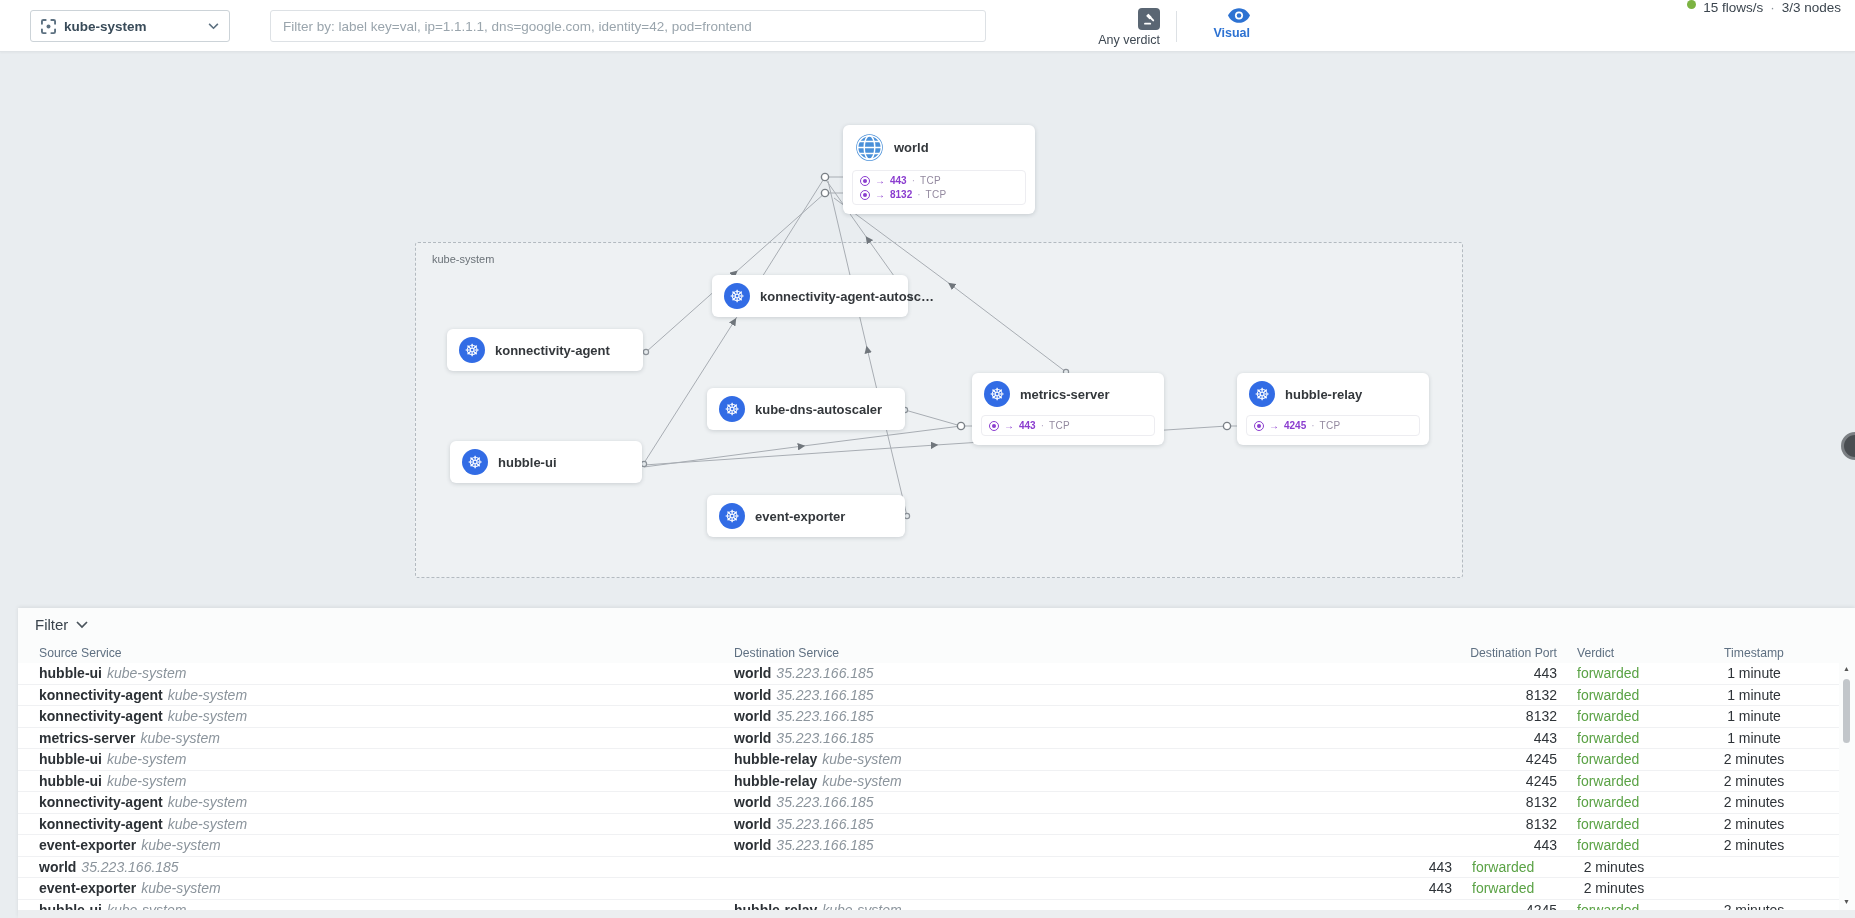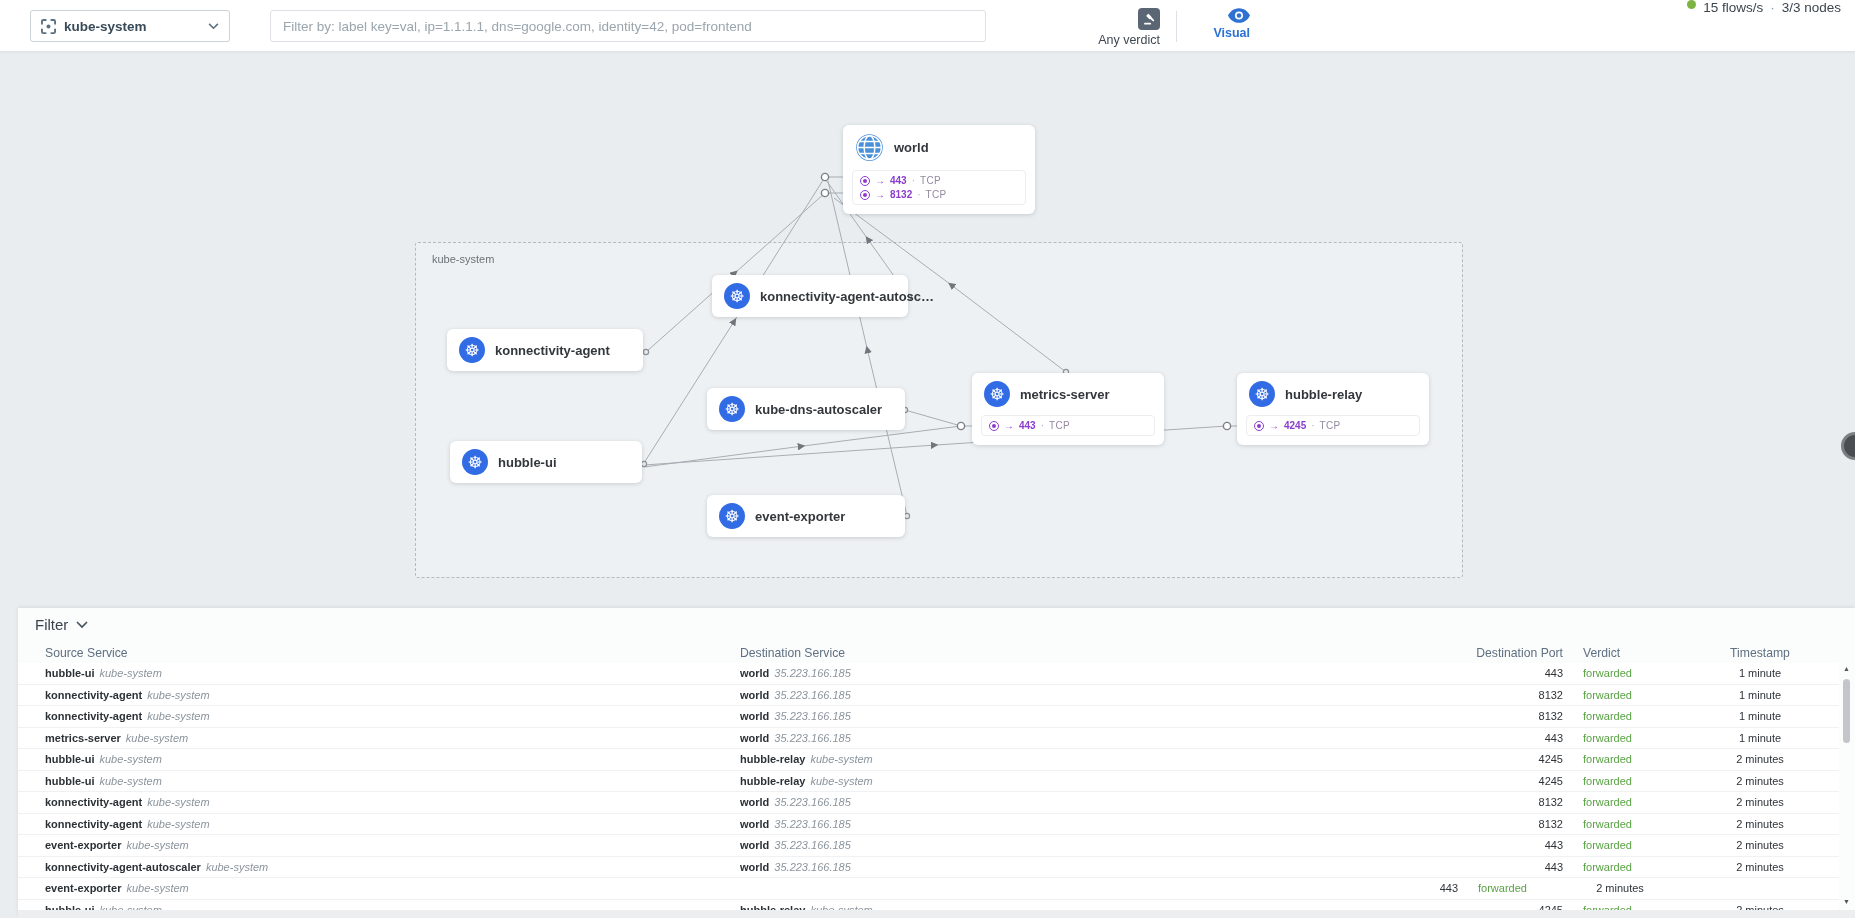--- a/index.html
+++ b/index.html
@@ -55,24 +55,24 @@
   .port-proto { color:#93899f; letter-spacing:.3px; }
   .map-handle { position:absolute; right:-14px; top:380px; width:28px; height:28px; border-radius:50%;
                 background:#4a4e52; border:3px solid #7c8084; z-index:5; cursor:grab; }
 
   
   .panel { position:absolute; top:608px; left:18px; width:1837px; height:310px; background:#fbfcfc;
            box-shadow:0 -1px 4px rgba(0,0,0,.08); z-index:20; }
   .columns-toggle { position:absolute; left:17px; top:8px; display:flex; align-items:center; gap:8px;
                     font-size:15px; color:#39434c; cursor:pointer; }
   .thead, .trow { display:grid; grid-template-columns:695px 720px 105px 110px 170px;
-                  padding-left:27px; align-items:center; }
+                  padding-left:21px; align-items:center; }
   .thead { position:absolute; top:34px; left:0; right:0; height:21px; font-size:12.2px; color:#5f7082; }
   .tbody { position:absolute; top:55px; left:0; right:16px; }
-  .trow { height:21.5px; background:#fff; border-bottom:1px solid #f0f1f3; font-size:11px;
+  .trow { height:21.5px; background:#fff; border-bottom:1px solid #f0f1f3; font-size:14px;
           color:#2e3338; cursor:pointer; }
   .svc-name { font-weight:700; color:#2c3136; }
   .svc-sub { font-style:italic; color:#8b949c; margin-left:5px; font-weight:400; }
   .c-port, .h-port { text-align:right; padding-right:2px; }
   .c-verdict, .h-verdict { padding-left:18px; }
   .c-verdict { color:#5aa245; }
   .c-time, .h-time { text-align:center; }
   .panel-bottom { position:absolute; bottom:0; left:0; right:0; height:8px; background:#eceef0; }
 
   .vscroll { position:absolute; right:2px; top:55px; bottom:10px; width:13px; }
@@ -352,21 +352,20 @@
       <span class="c-time">2 minutes</span>
     </div>
     <div class="trow">
       <span><span class="svc-name">event-exporter</span><span class="svc-sub">kube-system</span></span>
       <span><span class="svc-name">world</span><span class="svc-sub">35.223.166.185</span></span>
       <span class="c-port">443</span>
       <span class="c-verdict">forwarded</span>
       <span class="c-time">2 minutes</span>
     </div>
     <div class="trow">
-      <span><span class="svc-name">konnectivity-agent-autoscaler</span><span class="svc-sub">kube-system</span></span>
       <span><span class="svc-name">world</span><span class="svc-sub">35.223.166.185</span></span>
       <span class="c-port">443</span>
       <span class="c-verdict">forwarded</span>
       <span class="c-time">2 minutes</span>
     </div>
     <div class="trow">
       <span><span class="svc-name">event-exporter</span><span class="svc-sub">kube-system</span></span>
       <span class="c-port">443</span>
       <span class="c-verdict">forwarded</span>
       <span class="c-time">2 minutes</span>

